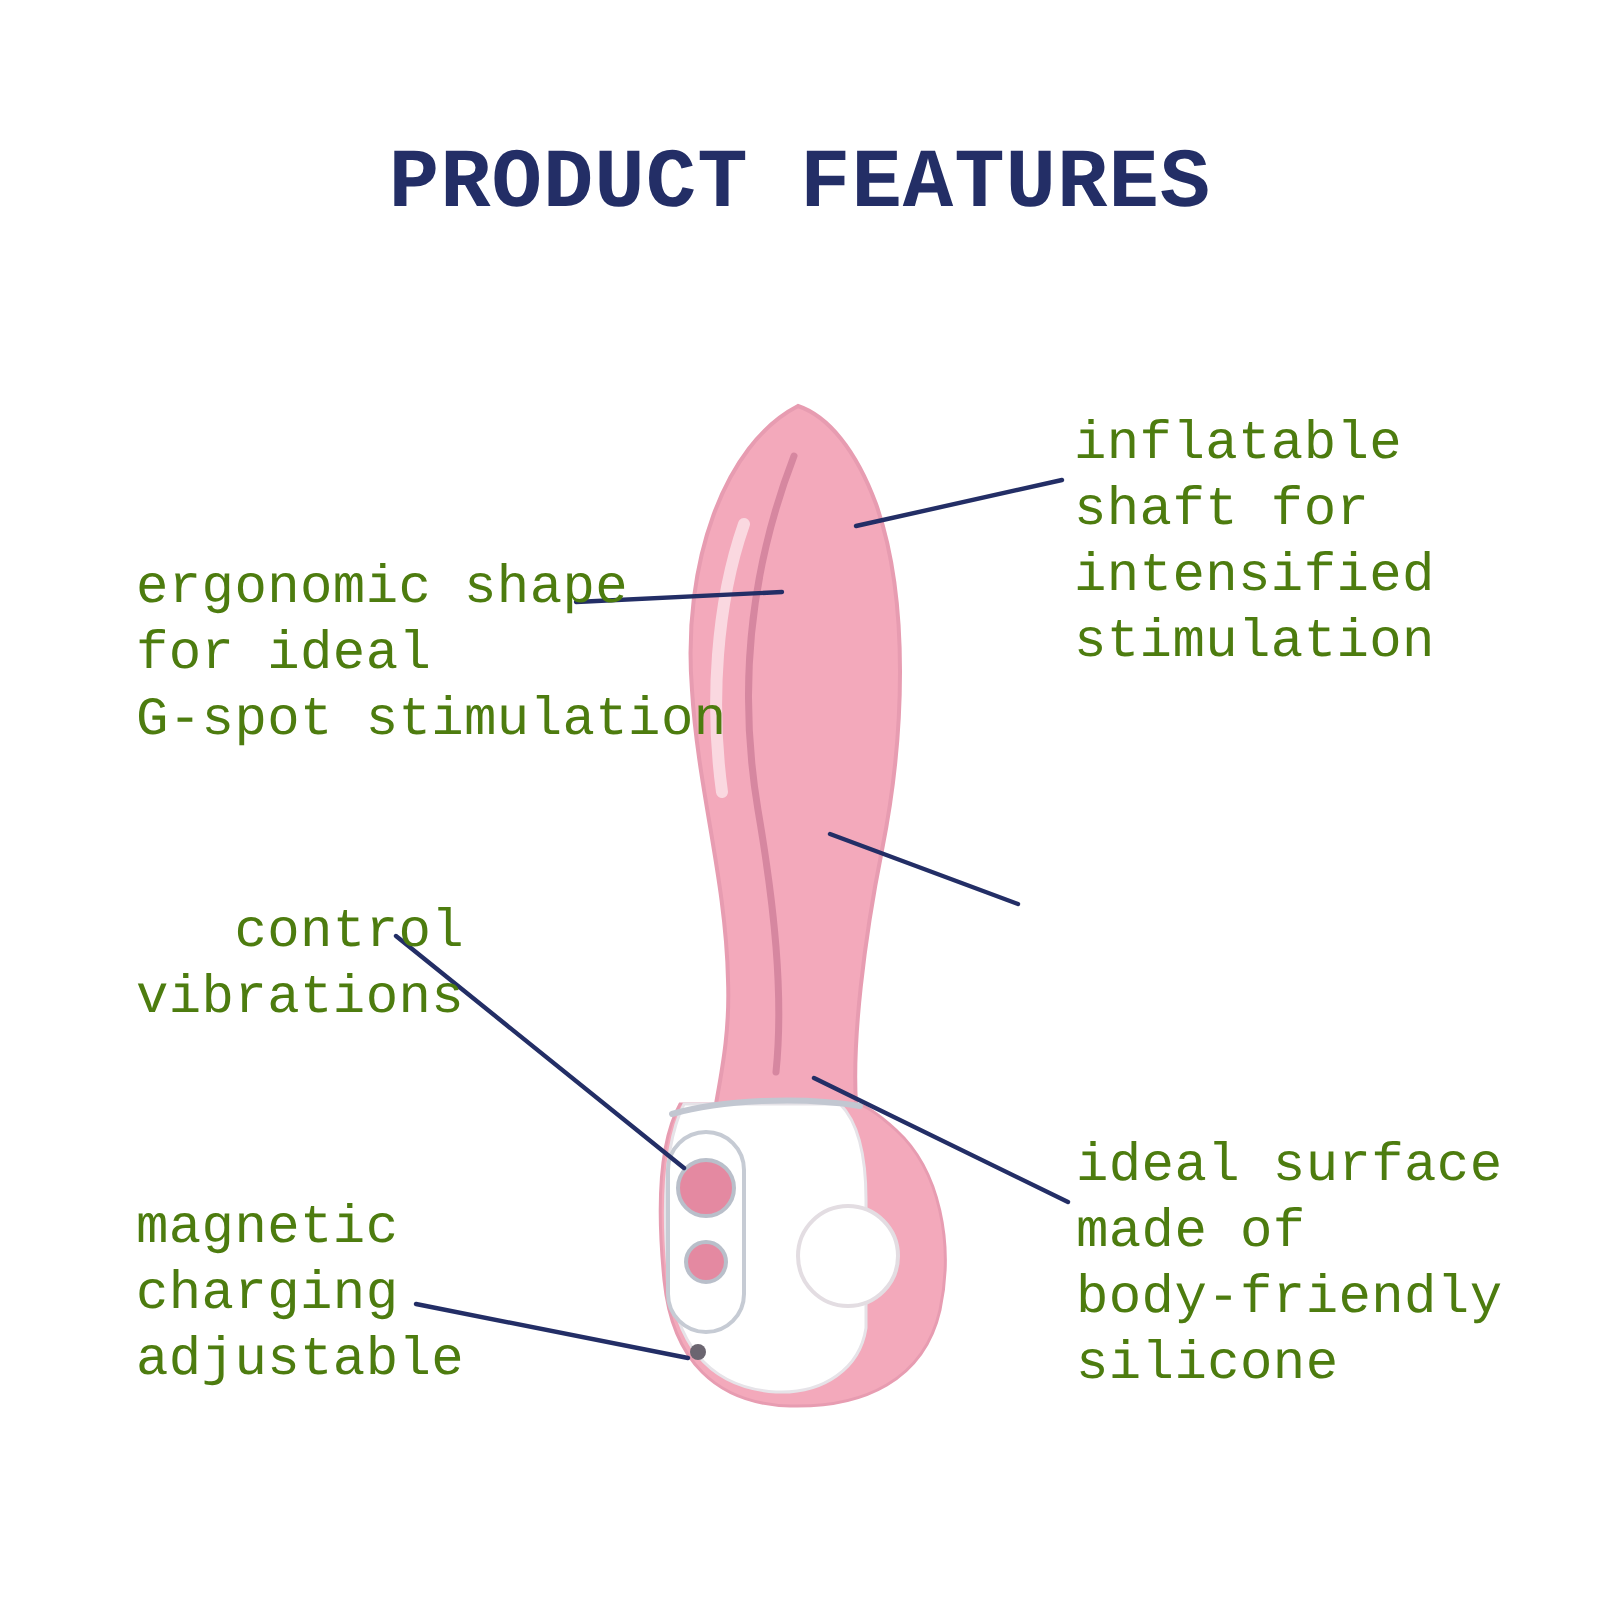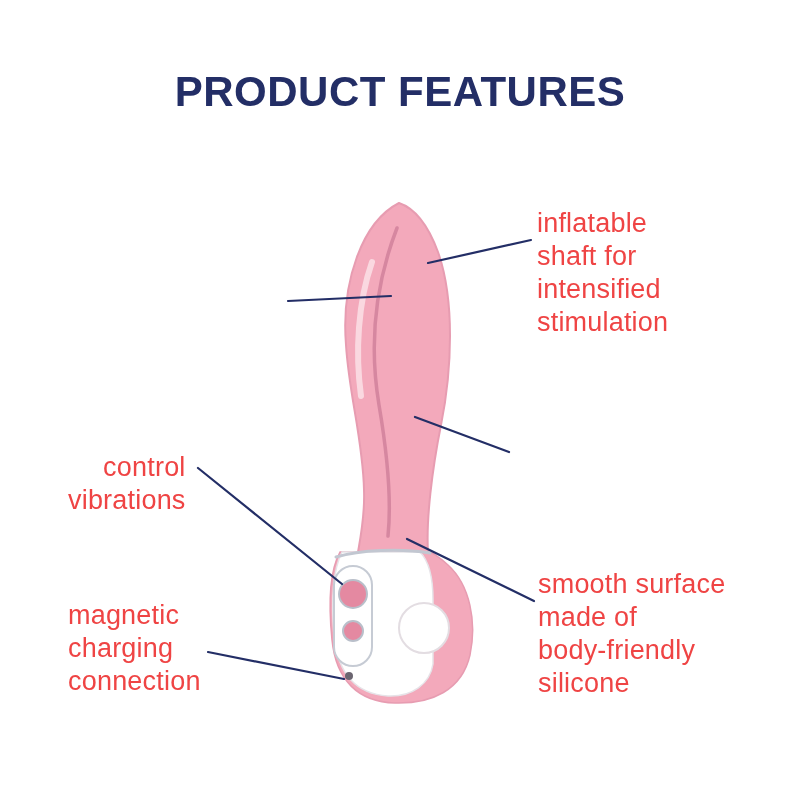--- a/index.html
+++ b/index.html
@@ -1,40 +1,40 @@
 <!DOCTYPE html>
 <html><head>
 <meta charset="utf-8">
 <style>
   html,body{margin:0;padding:0;background:#ffffff;}
   .canvas{
     position:relative;
     width:800px;height:784px;
     background:#ffffff;
     overflow:hidden;
-    font-family:Liberation Sans, sans-serif;
+    font-family:Liberation Mono, monospace;
     border-radius:14px;
   }
   .page-title{
     position:absolute;
     top:68px;left:0;width:800px;
     margin:0;
     text-align:center;
     font-size:42px;
     font-weight:800;
     letter-spacing:0.5px;
     color:#232e66;
   }
   .label{
     position:absolute;
     font-size:27px;
     line-height:1.22;
     font-weight:500;
     letter-spacing:0.2px;
-    color:#ef4444;
+    color:#4d7c0f;
     white-space:pre-line;
   }
   #label-ergonomic{left:68px;top:279px;}
   #label-control{left:68px;top:451px;text-align:right;}
   #label-magnetic{left:68px;top:599px;}
   #label-inflatable{left:537px;top:207px;}
   #label-diameter{left:512px;top:419px;}
   #label-smooth{left:538px;top:568px;}
   svg.scene{position:absolute;left:0;top:0;}
 </style>
@@ -94,32 +94,35 @@
     <g stroke="#232e66" stroke-width="2.2" stroke-linecap="round">
       <line x1="288" y1="301" x2="391" y2="296"></line>
       <line x1="198" y1="468" x2="342" y2="584"></line>
       <line x1="208" y1="652" x2="344" y2="679"></line>
       <line x1="531" y1="240" x2="428" y2="263"></line>
       <line x1="509" y1="452" x2="415" y2="417"></line>
       <line x1="534" y1="601" x2="407" y2="539"></line>
     </g>
   </svg>
 
+  <div class="label" id="label-ergonomic">ergonomic shape
+for ideal
+G-spot stimulation</div>
 
   <div class="label" id="label-control">control
 vibrations</div>
 
   <div class="label" id="label-magnetic">magnetic
 charging
-connection</div>
+adjustable</div>
 
   <div class="label" id="label-inflatable">inflatable
 shaft for
 intensified
 stimulation</div>
 
 
-  <div class="label" id="label-smooth">smooth surface
+  <div class="label" id="label-smooth">ideal surface
 made of
 body-friendly
 silicone</div>
 
 </div>
 
 </body></html>

